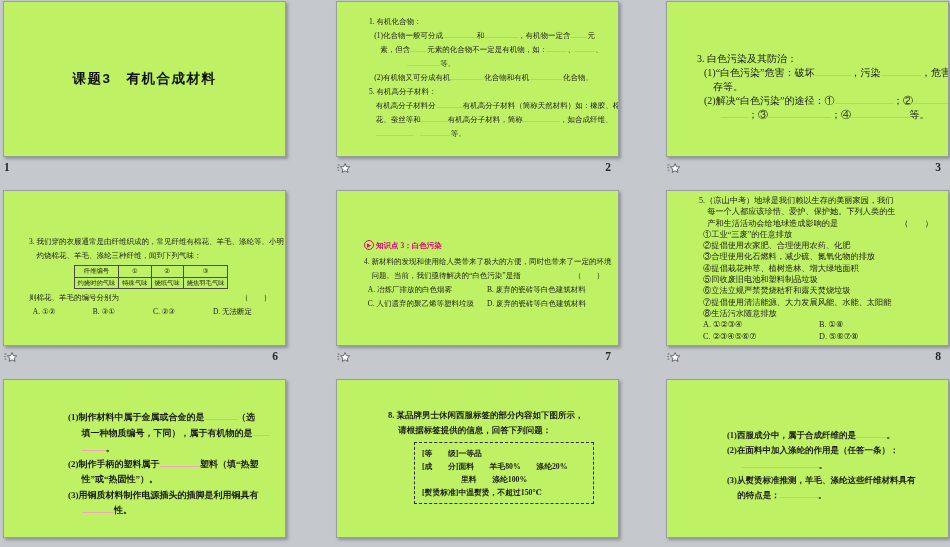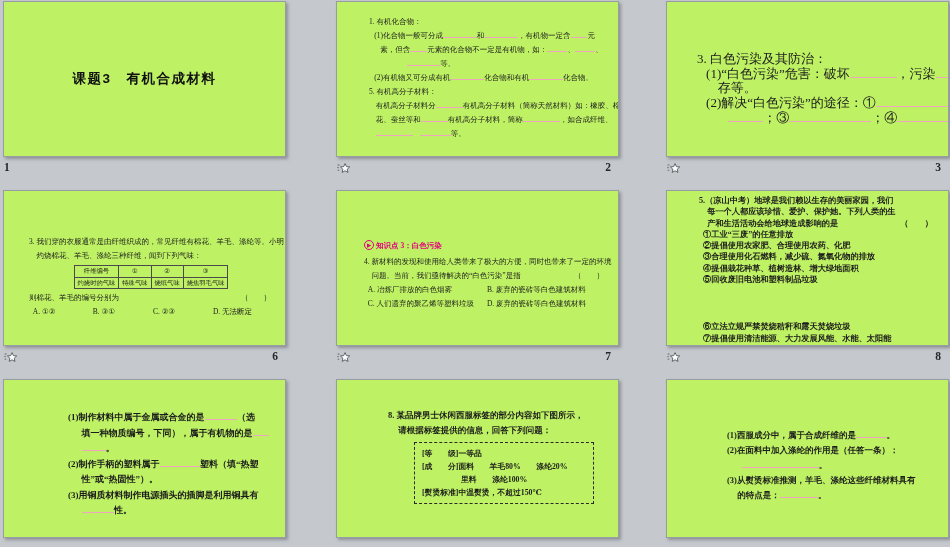--- a/index.html
+++ b/index.html
@@ -24,24 +24,24 @@
   .row2 .slide{height:159px;padding-left:22px;}
 
   .slide-content{
     position:relative;height:100%;box-sizing:border-box;
     color:#1c1c1c;
     font-family:"Liberation Serif","DejaVu Serif",serif;
   }
   
   .sc0{display:flex;align-items:center;justify-content:center;}
   .sc1{padding:13px 12px 0 32px;font-size:7.5px;line-height:14px;}
-  .sc2{padding:50px 12px 0 30px;font-size:13px;line-height:14px;}
+  .sc2{padding:50px 12px 0 30px;font-size:10px;line-height:14px;}
   .sc3{padding:44px 12px 0 25px;font-size:7.5px;line-height:14px;}
   .sc4{padding:48px 12px 0 27px;font-size:7.5px;line-height:14px;}
-  .sc5{padding:4px 13px 0 32px;font-size:8.2px;line-height:11.3px;font-weight:700;}
+  .sc5{padding:4px 13px 0 32px;font-size:8.2px;line-height:11.3px;font-weight:400;}
   .sc6{padding:30px 10px 0 42px;font-size:9px;line-height:15.5px;font-weight:600;}
   .sc7{padding:28px 10px 0 29px;font-size:8.5px;line-height:15px;font-weight:600;}
   .sc8{padding:48px 10px 0 38px;font-size:8.5px;line-height:15px;font-weight:600;}
 
   .line{position:relative;white-space:nowrap;}
   .line .rt{position:absolute;right:2px;}
   .line.cols{display:flex;}
   .line.cols span{flex:1 1 0;white-space:nowrap;}
 
   .line.title-line{
@@ -217,21 +217,21 @@
     <div class="slide">
       <div class="slide-content sc5">
           <div class="line">5.（凉山中考）地球是我们赖以生存的美丽家园，我们</div>
           <div class="line" style="padding-left: 1em;">每一个人都应该珍惜、爱护、保护她。下列人类的生</div>
           <div class="line" style="padding-left: 1em;">产和生活活动会给地球造成影响的是<span class="rt">（　　）</span></div>
           <div class="line" style="padding-left: 0.5em;">①工业“三废”的任意排放</div>
           <div class="line" style="padding-left: 0.5em;">②提倡使用农家肥、合理使用农药、化肥</div>
           <div class="line" style="padding-left: 0.5em;">③合理使用化石燃料，减少硫、氮氧化物的排放</div>
           <div class="line" style="padding-left: 0.5em;">④提倡栽花种草、植树造林、增大绿地面积</div>
           <div class="line" style="padding-left: 0.5em;">⑤回收废旧电池和塑料制品垃圾</div>
-          <div class="line" style="padding-left: 0.5em; margin-top: 36px;">⑥立法立规严禁焚烧秸秆和露天焚烧垃圾</div>
+          <div class="line" style="padding-left: 0.5em;">⑥立法立规严禁焚烧秸秆和露天焚烧垃圾</div>
           <div class="line" style="padding-left: 0.5em;">⑦提倡使用清洁能源、大力发展风能、水能、太阳能</div>
           <div class="line" style="padding-left: 0.5em;">⑧生活污水随意排放</div>
           <div class="line cols" style="padding-left: 0.5em;">
             <span>A. ①②③④</span>
             <span>B. ①⑧</span>
           </div>
           <div class="line cols" style="padding-left: 0.5em;">
             <span>C. ②③④⑤⑥⑦</span>
             <span>D. ⑤⑥⑦⑧</span>
           </div>

